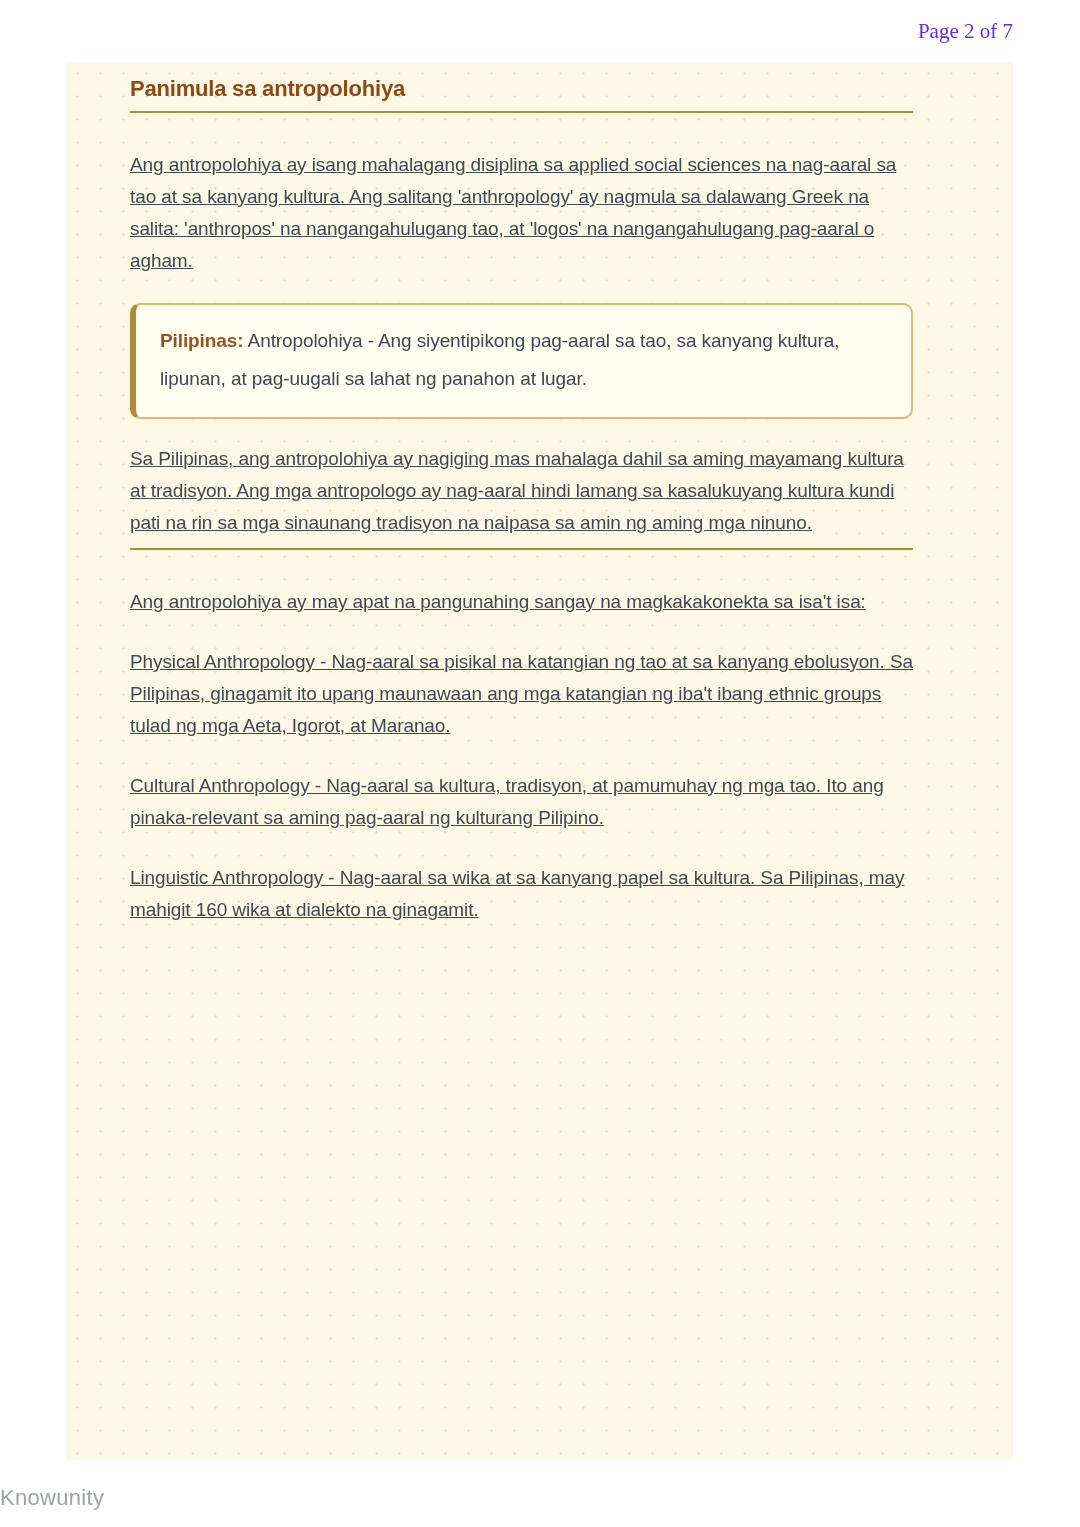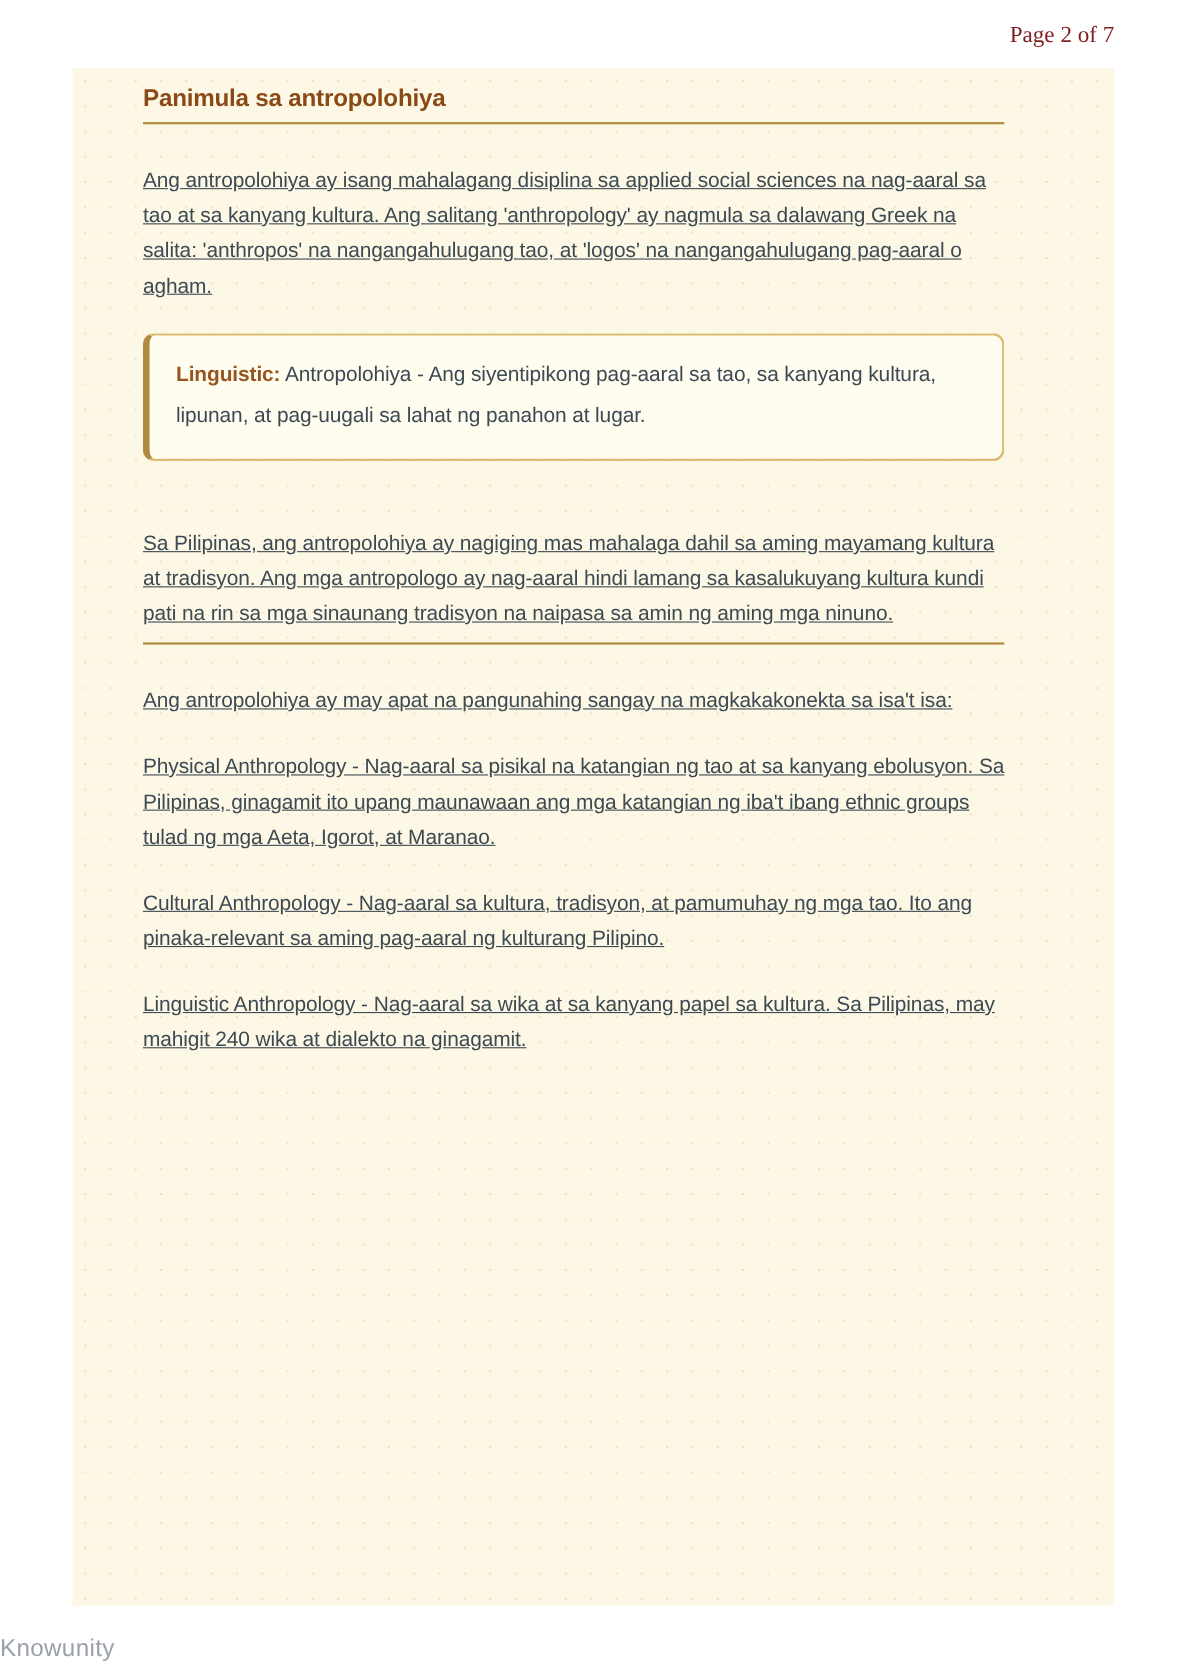--- a/index.html
+++ b/index.html
@@ -11,21 +11,21 @@
     background: #ffffff;
     overflow: hidden;
     font-family: "Liberation Sans", sans-serif;
   }
   .page-indicator {
     position: absolute;
     top: 19px;
     right: 67px;
     font-family: "Liberation Serif", serif;
     font-size: 21px;
-    color: #7f1d1d;
+    color: #6d28d9;
   }
   .card {
     position: absolute;
     left: 66px;
     top: 62px;
     width: 947px;
     height: 1398px;
     background-color: #fdf8e5;
     background-image: radial-gradient(circle, #ebe2c6 1.1px, rgba(0,0,0,0) 1.2px);
     background-size: 23px 23px;
@@ -90,33 +90,33 @@
   <div class="page-indicator">Page 2 of 7</div>
 
   <div class="card">
 
     <h1 class="section-heading">Panimula sa antropolohiya</h1>
     <hr class="heading-rule">
 
     <p class="body-text">Ang antropolohiya ay isang mahalagang disiplina sa applied social sciences na nag-aaral sa tao at sa kanyang kultura. Ang salitang 'anthropology' ay nagmula sa dalawang Greek na salita: 'anthropos' na nangangahulugang tao, at 'logos' na nangangahulugang pag-aaral o agham.</p>
 
     <div class="definition-box">
-      <p><span class="definition-label">Linguistic:</span><span> Antropolohiya - Ang siyentipikong pag-aaral sa tao, sa kanyang kultura, lipunan, at pag-uugali sa lahat ng panahon at lugar.</span></p>
+      <p><span class="definition-label">Pilipinas:</span><span> Antropolohiya - Ang siyentipikong pag-aaral sa tao, sa kanyang kultura, lipunan, at pag-uugali sa lahat ng panahon at lugar.</span></p>
     </div>
 
-    <p class="body-text" style="margin-top:60px">Sa Pilipinas, ang antropolohiya ay nagiging mas mahalaga dahil sa aming mayamang kultura at tradisyon. Ang mga antropologo ay nag-aaral hindi lamang sa kasalukuyang kultura kundi pati na rin sa mga sinaunang tradisyon na naipasa sa amin ng aming mga ninuno.</p>
+    <p class="body-text" style="margin-top:24px">Sa Pilipinas, ang antropolohiya ay nagiging mas mahalaga dahil sa aming mayamang kultura at tradisyon. Ang mga antropologo ay nag-aaral hindi lamang sa kasalukuyang kultura kundi pati na rin sa mga sinaunang tradisyon na naipasa sa amin ng aming mga ninuno.</p>
 
     <hr class="heading-rule">
 
     <p class="body-text">Ang antropolohiya ay may apat na pangunahing sangay na magkakakonekta sa isa't isa:</p>
 
     <p class="body-text tight">Physical Anthropology - Nag-aaral sa pisikal na katangian ng tao at sa kanyang ebolusyon. Sa Pilipinas, ginagamit ito upang maunawaan ang mga katangian ng iba't ibang ethnic groups tulad ng mga Aeta, Igorot, at Maranao.</p>
 
     <p class="body-text tight">Cultural Anthropology - Nag-aaral sa kultura, tradisyon, at pamumuhay ng mga tao. Ito ang pinaka-relevant sa aming pag-aaral ng kulturang Pilipino.</p>
 
-    <p class="body-text tight">Linguistic Anthropology - Nag-aaral sa wika at sa kanyang papel sa kultura. Sa Pilipinas, may mahigit 240 wika at dialekto na ginagamit.</p>
+    <p class="body-text tight">Linguistic Anthropology - Nag-aaral sa wika at sa kanyang papel sa kultura. Sa Pilipinas, may mahigit 160 wika at dialekto na ginagamit.</p>
 
 
   </div>
 
   <div class="footer-brand">Knowunity</div>
 
 </div>
 
 </body></html>

